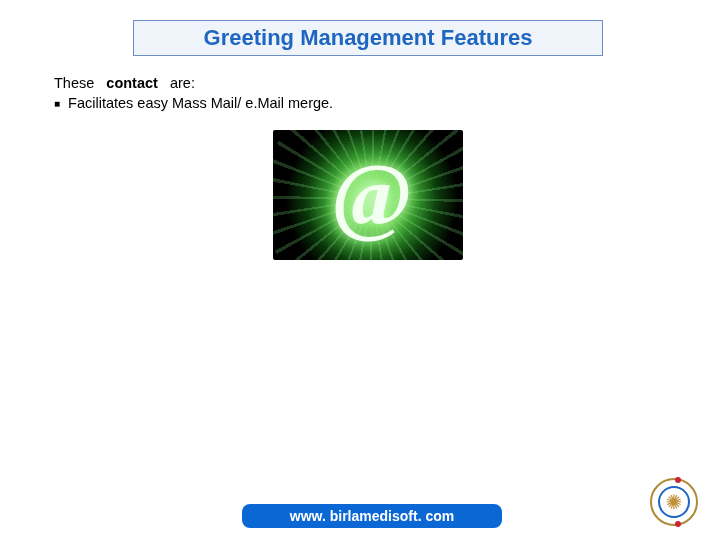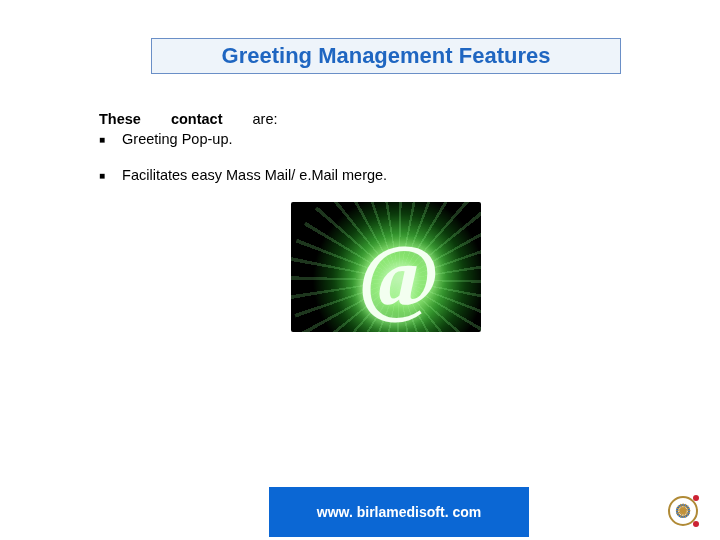--- a/index.html
+++ b/index.html
@@ -1,15 +1,15 @@
 <!DOCTYPE html>
 <html><head>
 <meta charset="utf-8">
 <style>
-  * { box-sizing: border-box; margin: 13px; padding: 0; }
+  * { box-sizing: border-box; margin: 4px; padding: 0; }
   body {
     width: 720px;
     height: 540px;
     background: #ffffff;
     font-family: Arial, Helvetica, sans-serif;
     position: relative;
     overflow: hidden;
   }
   .title-banner {
     margin: 12px auto 0 auto;
@@ -24,21 +24,21 @@
     font-weight: bold;
     font-size: 22px;
   }
   .content {
     padding: 10px 34px 0 34px;
     font-size: 14.5px;
     color: #000;
     line-height: 1.25;
   }
   .intro { margin-bottom: 2px; }
-  .intro .lead-plain { font-weight: bold; }
+  .intro .lead-plain { font-weight: normal; }
   .intro .lead-bold { font-weight: bold; }
   .intro .lead-tail { font-weight: normal; text-align: right; }
   .bullet-row { margin-top: 0; margin-bottom: 18px; }
   .bullet-row.first { margin-top: 0; margin-bottom: 18px; }
   .sq { font-size: 10px; vertical-align: 1px; margin-right: 4px; }
   .at-figure {
     width: 190px;
     height: 130px;
     margin: 6px auto 0 auto;
     background: #000;
@@ -81,21 +81,22 @@
     position: absolute;
     bottom: 16px;
     left: 50%;
     transform: translateX(-50%);
     width: 260px;
     background: #0b67d4;
     color: #ffffff;
     text-align: center;
     font-weight: bold;
     font-size: 14px;
-    padding: 17px 0;
+    padding: 4px 0;
+    border-radius: 8px;
   }
   .logo {
     position: absolute;
     right: 22px;
     bottom: 14px;
     width: 56px;
     height: 56px;
   }
   .logo .outer {
     position: absolute;
@@ -134,23 +135,20 @@
 <div class="title-banner">
   <span>Greeting Management Features</span>
 </div>
 
 <div class="content">
   <div class="intro">
     <span class="lead-plain">These </span><span class="lead-bold">contact</span><span class="lead-tail"> are:</span>
   </div>
 
   <div class="bullet-row">
-    <span class="sq">■</span><span>Greeting Pop-up.</span>
-  </div>
-  <div class="bullet-row">
     <span class="sq">■</span><span>Facilitates easy Mass Mail/ e.Mail merge.</span>
   </div>
 
   <div class="at-figure">
     <div class="glow"></div>
     <div class="rays"></div>
     <div class="at-symbol">@</div>
   </div>
 </div>
 

